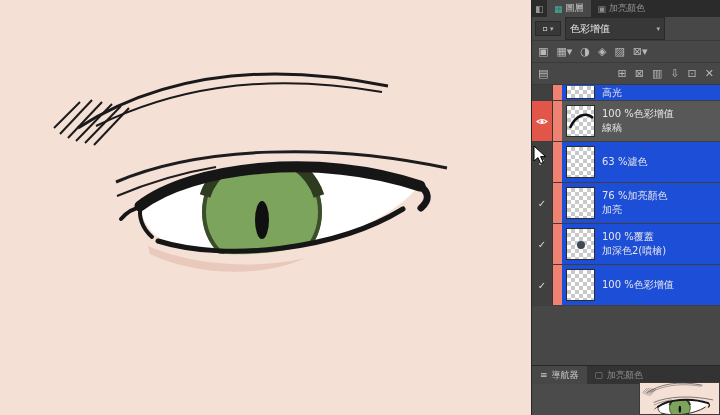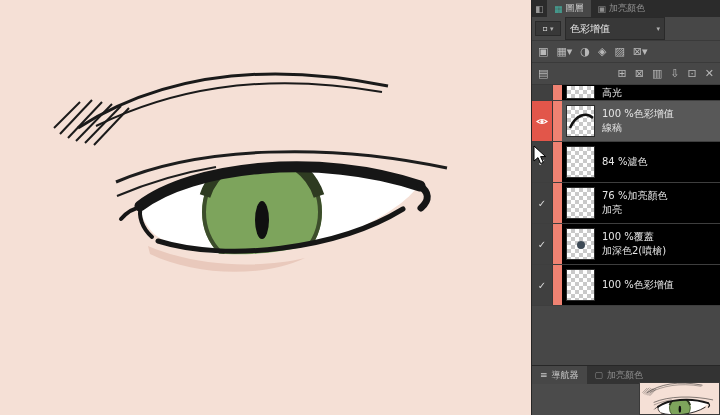--- a/index.html
+++ b/index.html
@@ -29,21 +29,21 @@
                display:flex;align-items:center;justify-content:space-between;padding:0 4px;box-sizing:border-box;}
   .caret{font-size:7px;color:#b0b0b0;}
 
   .toolrow{flex:0 0 21px;display:flex;align-items:center;padding:0 6px;gap:8px;
            border-bottom:1px solid #3a3a3a;color:#b8b8b8;font-size:11px;}
   .flex-sp{flex:1;}
   .ticon{cursor:default;line-height:1;}
 
   
   .layers{flex:0 0 280px;display:flex;flex-direction:column;overflow:hidden;background:#474747;}
-  .lrow{display:flex;flex:0 0 40px;border-bottom:1px solid #3e3e3e;background:#000000;align-items:stretch;}
+  .lrow{display:flex;flex:0 0 40px;border-bottom:1px solid #3e3e3e;background:#1d4ed8;align-items:stretch;}
   .lrow.selected{background:#585858;}
   .lrow.partial{flex:0 0 15px;}
   .vis{flex:0 0 20px;display:flex;align-items:center;justify-content:center;background:#404040;
        border-right:1px solid #363636;color:#d8d8d8;font-size:10px;}
   .vis.red{background:#e2564a;}
   .strip{flex:0 0 9px;background:#ef8272;}
   .thumbwrap{flex:0 0 36px;display:flex;align-items:center;justify-content:center;}
   .thumb{width:29px;height:32px;border:1px solid #2c2c2c;position:relative;overflow:hidden;box-sizing:border-box;}
   .partial .thumb{height:13px;border-top:none;}
   .checker{background-color:#ffffff;
@@ -198,21 +198,21 @@
 
       <div class="lrow">
         <div class="vis">
           <span>✓</span>
         </div>
         <div class="strip"></div>
         <div class="thumbwrap">
             <div class="thumb checker"></div>
           </div>
         <div class="labels">
-          <span>84 %濾色</span>
+          <span>63 %濾色</span>
         </div>
       </div>
 
       <div class="lrow">
         <div class="vis">
           <span>✓</span>
         </div>
         <div class="strip"></div>
         <div class="thumbwrap">
             <div class="thumb checker"></div>

